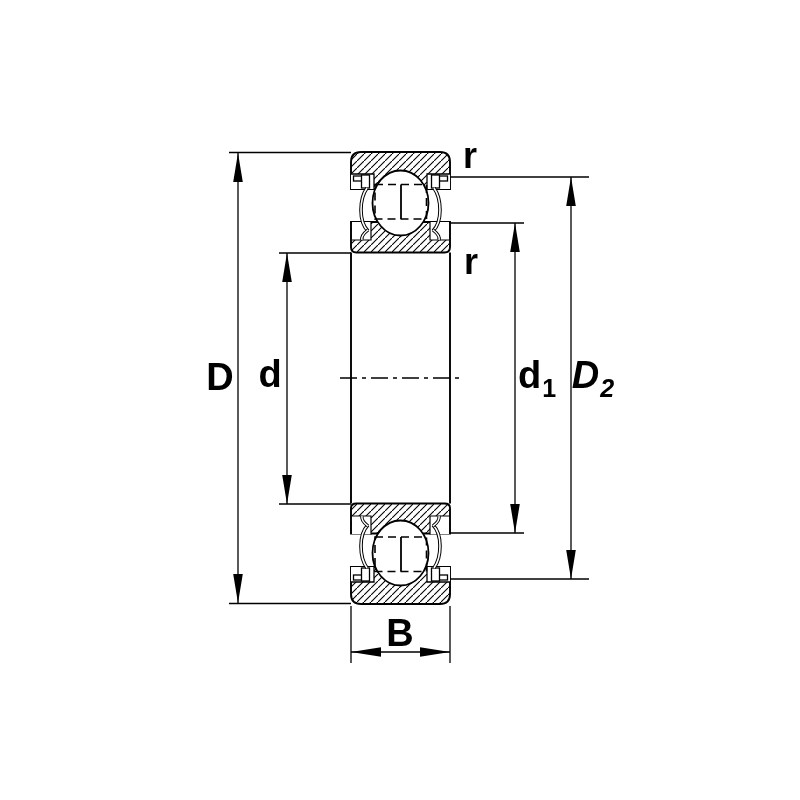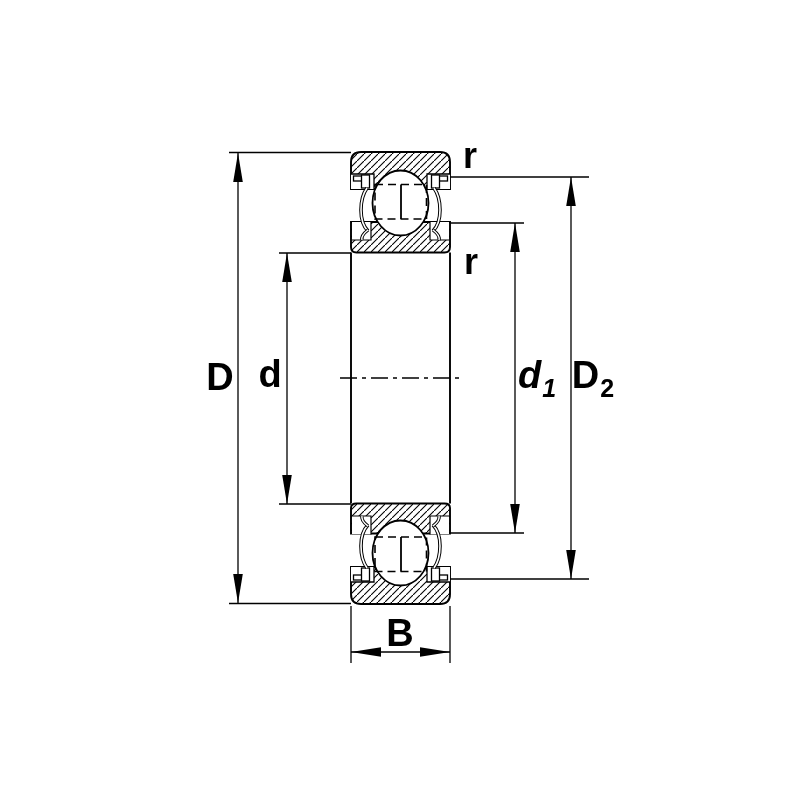--- a/index.html
+++ b/index.html
@@ -173,25 +173,25 @@
   </svg>
 
   <div class="dim-label" style="left:220px;top:377px;">
     <span>D</span>
   </div>
 
   <div class="dim-label" style="left:270px;top:374px;">
     <span>d</span>
   </div>
 
-  <div class="dim-label" style="left:537px;top:378px;font-style:italic;">
+  <div class="dim-label" style="left:537px;top:378px;">
     <span>d</span><span class="sub">1</span>
   </div>
 
-  <div class="dim-label" style="left:593px;top:378px;">
+  <div class="dim-label" style="left:593px;top:378px;font-style:italic;">
     <span>D</span><span class="sub">2</span>
   </div>
 
   <div class="dim-label r-label" style="left:470px;top:156px;">
     <span>r</span>
   </div>
 
   <div class="dim-label r-label" style="left:471px;top:262px;">
     <span>r</span>
   </div>

